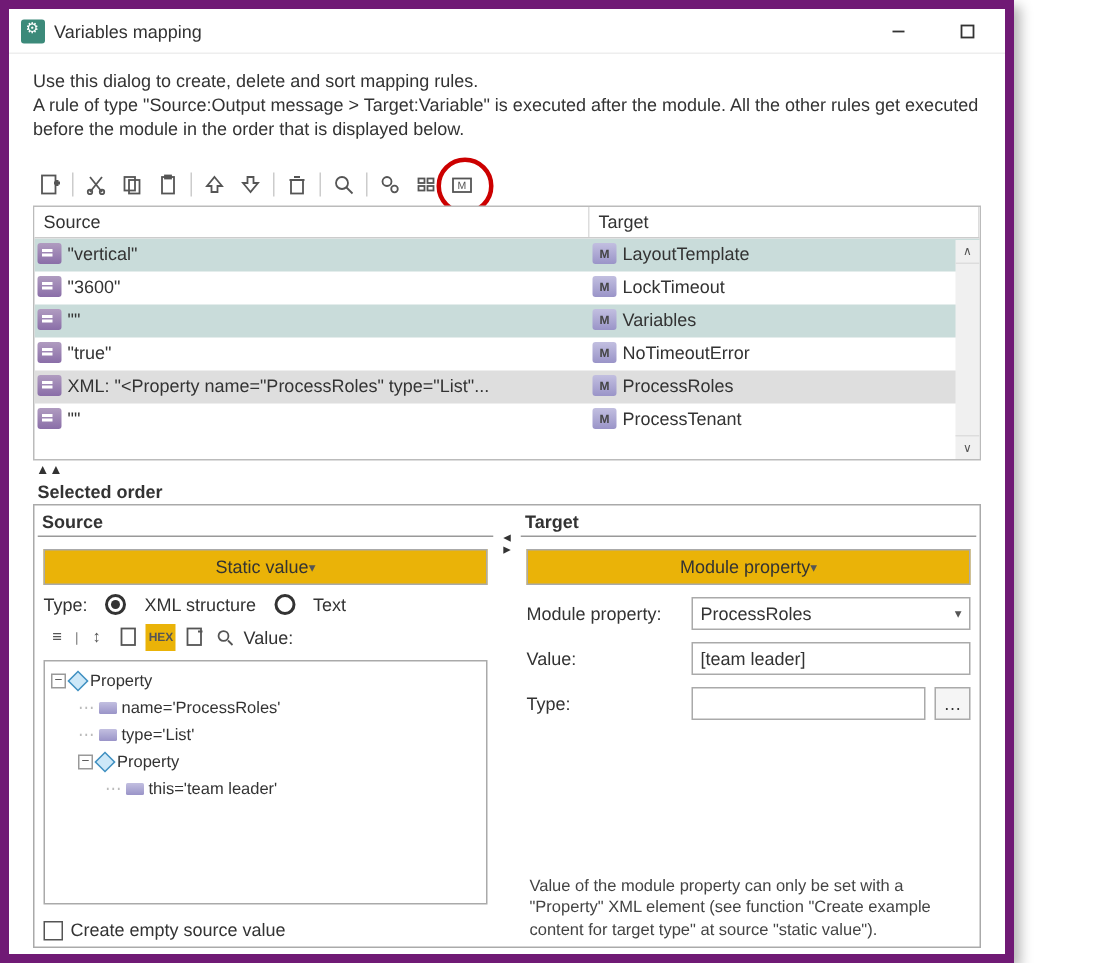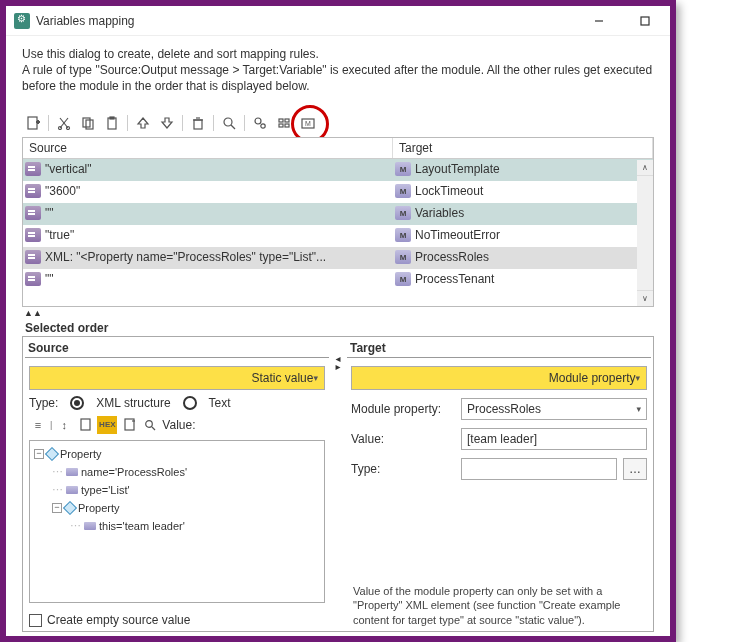--- a/index.html
+++ b/index.html
@@ -38,21 +38,21 @@
 .scrollbar { position: absolute; right: 0; top: 22px; bottom: 0; width: 16px; background: #f0f0f0; }
 .sb-up, .sb-down { height: 16px; display: flex; align-items: center; justify-content: center; color: #555; font-size: 8px; }
 .sb-up { border-bottom: 1px solid #ddd; position: absolute; top: 0; left: 0; right: 0; }
 .sb-down { border-top: 1px solid #ddd; position: absolute; bottom: 0; left: 0; right: 0; }
 .arrows-row { display: flex; gap: 3px; padding: 0 2px; height: 12px; align-items: center; color: #333; font-size: 9px; }
 .fieldset-label { font-weight: bold; padding: 2px 3px; }
 .sel-entry { border: 1px solid #aaa; margin-top: -1px; padding: 2px; flex: 1; display: flex; gap: 4px; position: relative; overflow: hidden; }
 .panel { flex: 1; display: flex; flex-direction: column; min-width: 0; overflow: hidden; }
 .panel-title { font-weight: bold; padding: 2px 3px; }
 .panel-body { border-top: 1px solid #999; margin-top: 0; padding: 8px 4px 2px 4px; flex: 1; display: flex; flex-direction: column; gap: 6px; overflow: hidden; }
-.combo { width: 100%; height: 24px; border: 1px solid #aaa; display: flex; align-items: center; padding: 0 6px; justify-content: flex-end; background: #fde047; }
+.combo { width: 100%; height: 24px; border: 1px solid #aaa; display: flex; align-items: center; padding: 0 6px; justify-content: center; background: #eab308; }
 .formrow { display: flex; align-items: center; gap: 6px; }
 .radio-group { display: flex; align-items: flex-end; gap: 12px; }
 .radio { width: 14px; height: 14px; border: 2px solid #333; border-radius: 50%; display: inline-flex; align-items: center; justify-content: center; }
 .radio.checked::after { content: ""; width: 6px; height: 6px; background: #333; border-radius: 50%; }
 .small-toolbar { display: flex; align-items: center; gap: 3px; }
 .stbtn { width: 18px; height: 18px; display: flex; align-items: center; justify-content: center; color: #555; font-size: 11px; }
 .tree-box { border: 1px solid #aaa; padding: 4px; font-size: 11px; flex: 1; overflow: auto; }
 .tree-node { display: flex; align-items: center; gap: 3px; height: 18px; white-space: nowrap; }
 .toggle { width: 10px; height: 10px; border: 1px solid #999; display: flex; align-items: center; justify-content: center; font-size: 9px; line-height: 1; color: #555; }
 .diamond { width: 10px; height: 10px; transform: rotate(45deg); border: 1px solid #4090c0; background: #cde8f8; }

